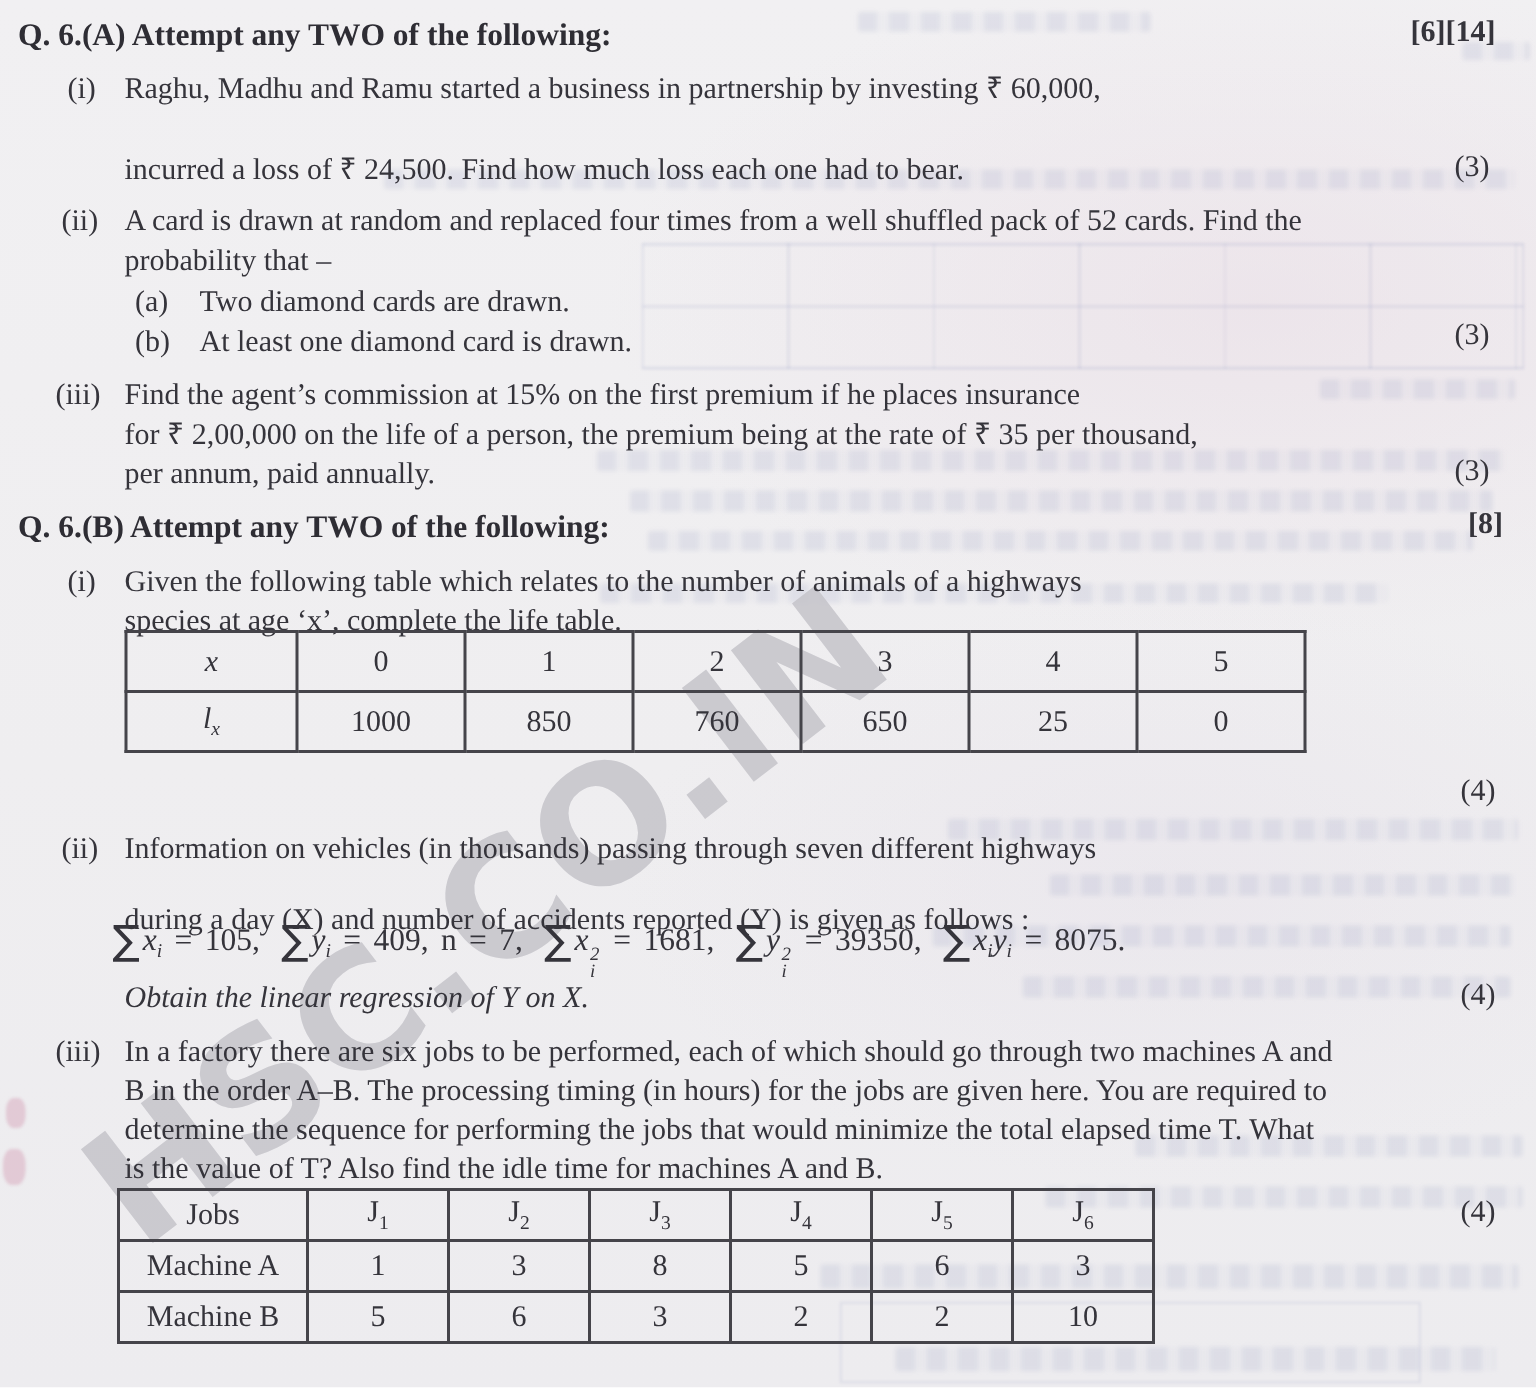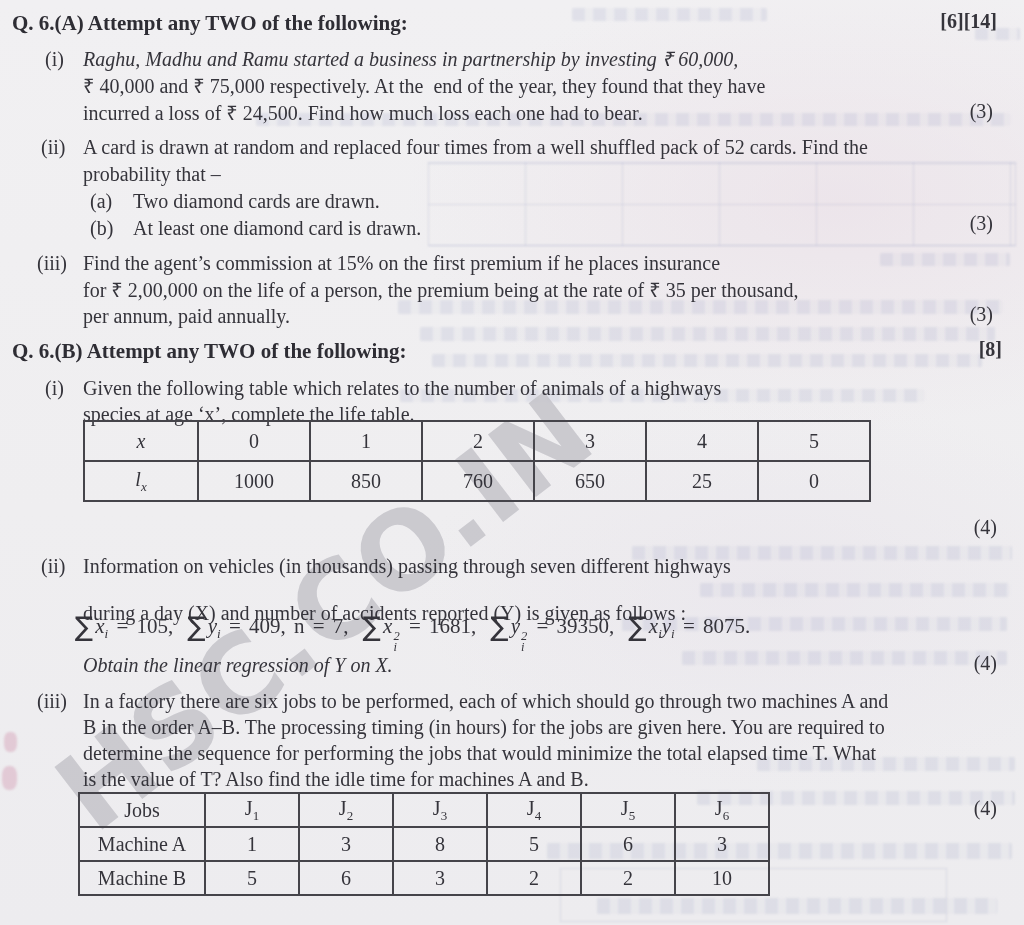--- a/index.html
+++ b/index.html
@@ -72,22 +72,21 @@
   <div class="ghost" style="left:597px;top:898px;width:400px;height:16px;"></div>
   <div class="smudge" style="left:4px;top:732px;width:13px;height:20px;"></div>
   <div class="smudge" style="left:2px;top:766px;width:15px;height:24px;"></div>
 
   <div class="watermark">HSC.CO.IN</div>
 
   <div class="row hd" style="left:12px;top:10px;">Q. 6.(A) Attempt any TWO of the following:</div>
   <div class="marks hd" style="right:27px;top:10px;">[6][14]</div>
 
   <div class="row" style="left:45px;top:46px;">(i)</div>
-  <div class="row" style="left:83px;top:46px;font-style:italic;">Raghu, Madhu and Ramu started a business in partnership by investing ₹ 60,000,</div>
-  <div class="row" style="left:83px;top:73px;">₹ 40,000 and ₹ 75,000 respectively. At the&nbsp; end of the year, they found that they have</div>
+  <div class="row" style="left:83px;top:46px;">Raghu, Madhu and Ramu started a business in partnership by investing ₹ 60,000,</div>
   <div class="row" style="left:83px;top:100px;">incurred a loss of ₹ 24,500. Find how much loss each one had to bear.</div>
   <div class="marks" style="right:31px;top:100px;">(3)</div>
 
   <div class="row" style="left:41px;top:134px;">(ii)</div>
   <div class="row" style="left:83px;top:134px;">A card is drawn at random and replaced four times from a well shuffled pack of 52 cards. Find the</div>
   <div class="row" style="left:83px;top:161px;">probability that –</div>
   <div class="row" style="left:90px;top:188px;">(a)</div>
   <div class="row" style="left:133px;top:188px;">Two diamond cards are drawn.</div>
   <div class="row" style="left:90px;top:215px;">(b)</div>
   <div class="row" style="left:133px;top:215px;">At least one diamond card is drawn.</div>

